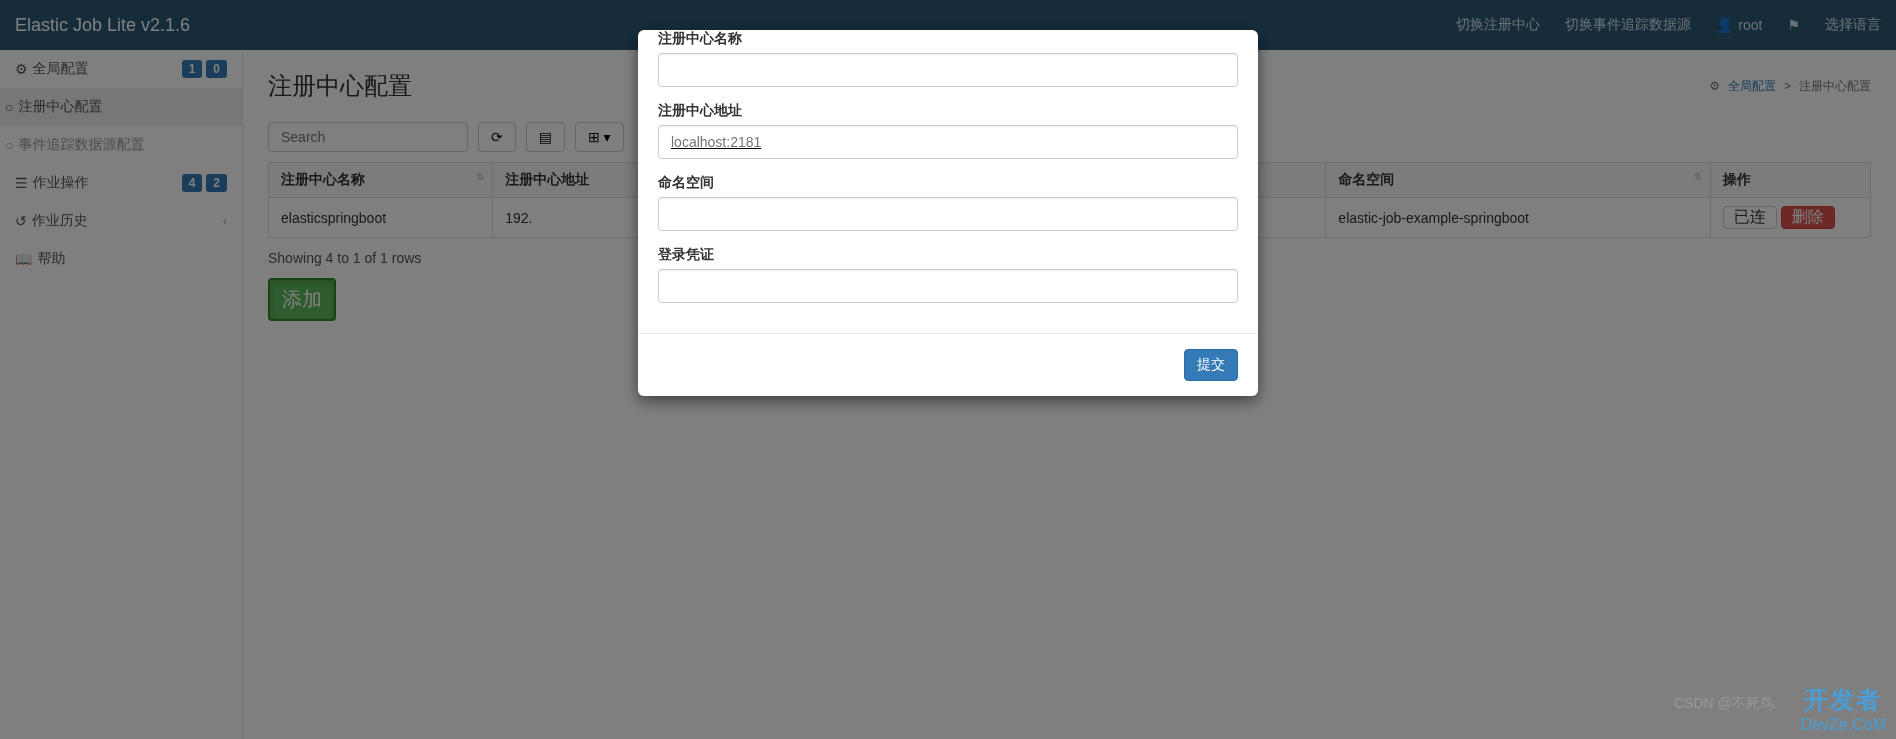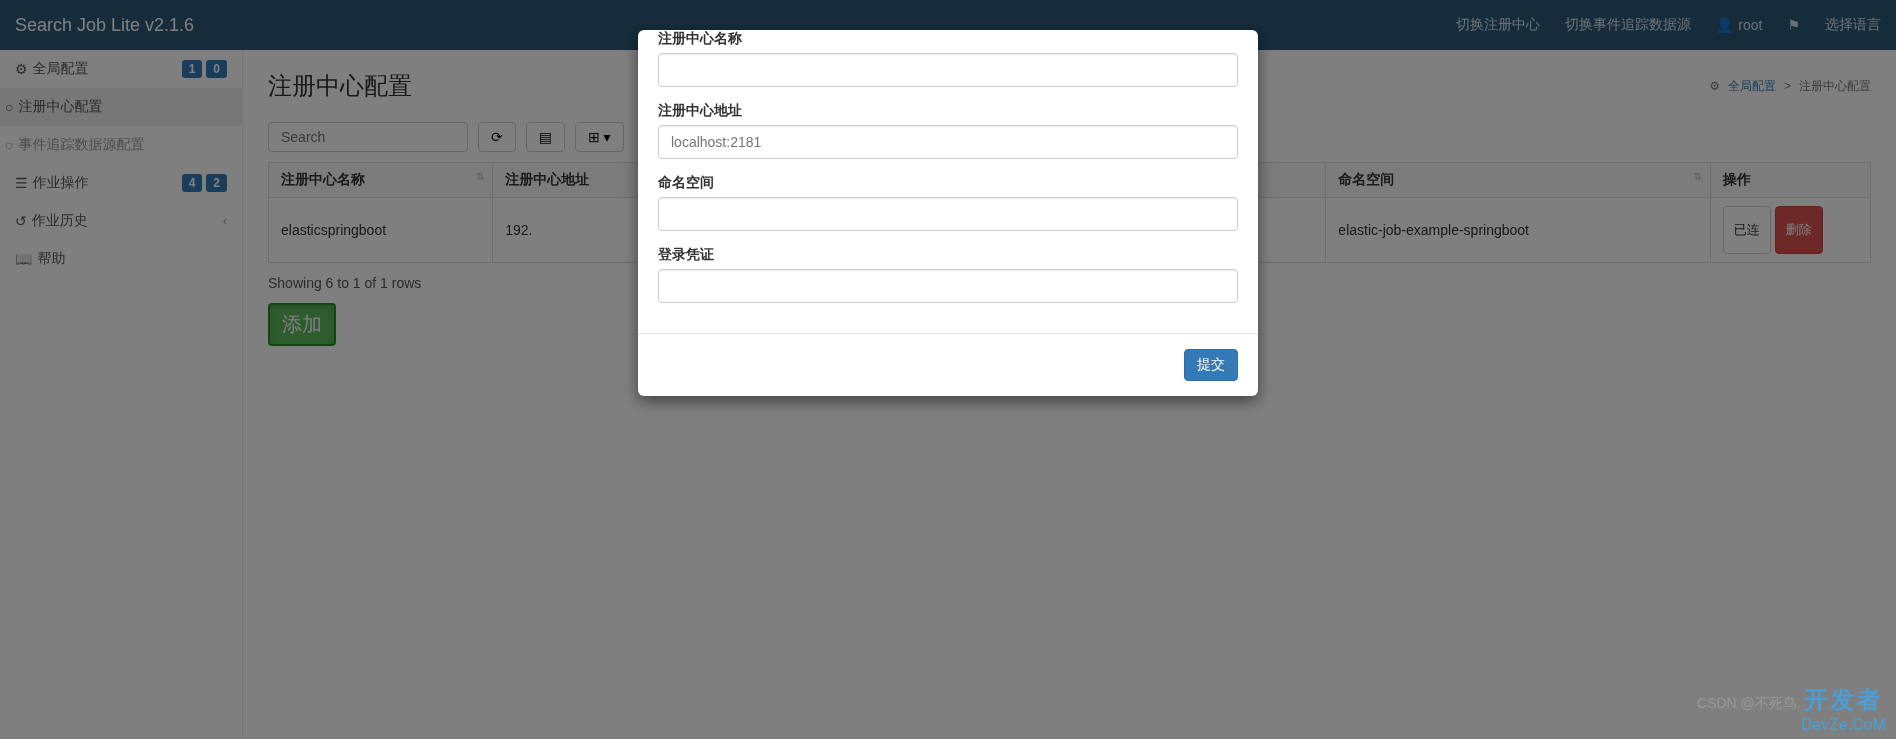--- a/index.html
+++ b/index.html
@@ -28,51 +28,51 @@
     
     .toolbar { display: flex; justify-content: flex-start; gap: 10px; margin-bottom: 10px; }
     .search-input { padding: 6px 12px; border: 1px solid #ccc; border-radius: 4px; width: 200px; font-size: 14px; }
     .tool-btn { padding: 6px 12px; border: 1px solid #ccc; background: #fff; border-radius: 4px; cursor: pointer; font-size: 14px; }
     
     .table { width: 100%; border-collapse: collapse; border: 1px solid #ddd; }
     .table th, .table td { padding: 8px 12px; text-align: left; border-bottom: 1px solid #ddd; border-right: 1px solid #ddd; }
     .table th { background: #f9f9f9; font-weight: bold; position: relative; }
     .sort-icon { position: absolute; right: 8px; color: #ccc; font-size: 10px; }
     
-    .btn { display: inline-block; padding: 14px 10px; border-radius: 4px; border: 1px solid transparent; cursor: pointer; font-size: 13px; }
+    .btn { display: inline-block; padding: 0 10px; border-radius: 4px; border: 1px solid transparent; cursor: pointer; font-size: 16px; }
     .btn-default { background: #fff; border-color: #ccc; color: #333; }
     .btn-danger { background: #d9534f; color: #fff; border-color: #d43f3a; }
     .btn-success { background: #5cb85c; color: #fff; border-color: #4cae4c; padding: 6px 12px; font-size: 20px; }
     .btn-primary { background: #337ab7; color: #fff; border-color: #2e6da4; padding: 6px 12px; font-size: 14px; margin-left: 8px; }
     .btn-success.active { box-shadow: inset 0 3px 5px rgba(0,0,0,.125); border: 2px solid #2b8a2b; }
     
     .pagination-info { margin: 12px 0; color: #555; }
     
     .overlay { position: fixed; top: 0; left: 0; right: 0; bottom: 0; background: rgba(0,0,0,0.5); z-index: 100; }
     .modal { position: fixed; top: 30px; left: 50%; transform: translateX(-50%); width: 620px; background: #fff; border-radius: 6px; z-index: 101; box-shadow: 0 5px 15px rgba(0,0,0,.5); }
     .modal-header { padding: 15px 20px; display: flex; justify-content: space-between; align-items: center; }
     .modal-header h4 { font-size: 18px; font-weight: 500; }
     .modal-close { color: #ccc; font-size: 21px; cursor: pointer; font-weight: bold; }
     .modal-body { padding: 0 20px 15px; }
     .form-group { margin-bottom: 15px; }
     .form-group label { display: block; font-weight: bold; margin-bottom: 5px; font-size: 14px; }
-    .form-control { width: 100%; padding: 6px 12px; border: 1px solid #ccc; border-radius: 4px; font-size: 14px; height: 34px; box-shadow: inset 0 1px 1px rgba(0,0,0,.075); }
+    .form-control { width: 100%; padding: 6px 12px; border: 1px solid #ccc; border-radius: 4px; font-size: 14px; height: 34px; box-shadow: inset 0 1px 1px rgba(0,0,0,.075); text-decoration: underline; }
     .modal-footer { padding: 15px 20px; text-align: right; border-top: 1px solid #e5e5e5; }
     
-    .watermark { position: fixed; bottom: 5px; right: 10px; color: #999; font-size: 14px; z-index: 200; display: flex; align-items: baseline; gap: 0; }
+    .watermark { position: fixed; bottom: 5px; right: 10px; color: #999; font-size: 14px; z-index: 200; display: flex; align-items: baseline; gap: 23px; }
     .watermark .brand { color: #4a9fd8; font-size: 24px; font-weight: bold; letter-spacing: 2px; }
     .watermark .sub { color: #4a9fd8; font-size: 16px; }
     
     .icon { display: inline-block; font-style: normal; }
   </style>
 </head>
 <body>
 
 <div class="navbar">
-  <div class="navbar-brand">Search Job Lite v2.1.6</div>
+  <div class="navbar-brand">Elastic Job Lite v2.1.6</div>
   <div class="navbar-right">
     <a>切换注册中心</a>
     <a>切换事件追踪数据源</a>
     <a>
         <span class="icon">👤</span>
         <span>root</span>
       </a>
     <a>
         <span class="icon">⚑</span>
       </a>
@@ -162,21 +162,21 @@
           <td>192.</td>
           <td>elastic-job-example-springboot</td>
           <td>
             <button class="btn btn-default">已连</button>
             <button class="btn btn-danger">删除</button>
           </td>
         </tr>
       </tbody>
     </table>
 
-    <div class="pagination-info">Showing 6 to 1 of 1 rows</div>
+    <div class="pagination-info">Showing 4 to 1 of 1 rows</div>
     <button class="btn btn-success active">添加</button>
   </div>
 </div>
 
 <div class="overlay"></div>
 <div class="modal">
   <div class="modal-body">
     <div class="form-group">
       <label>注册中心名称</label>
       <input class="form-control" style="">

